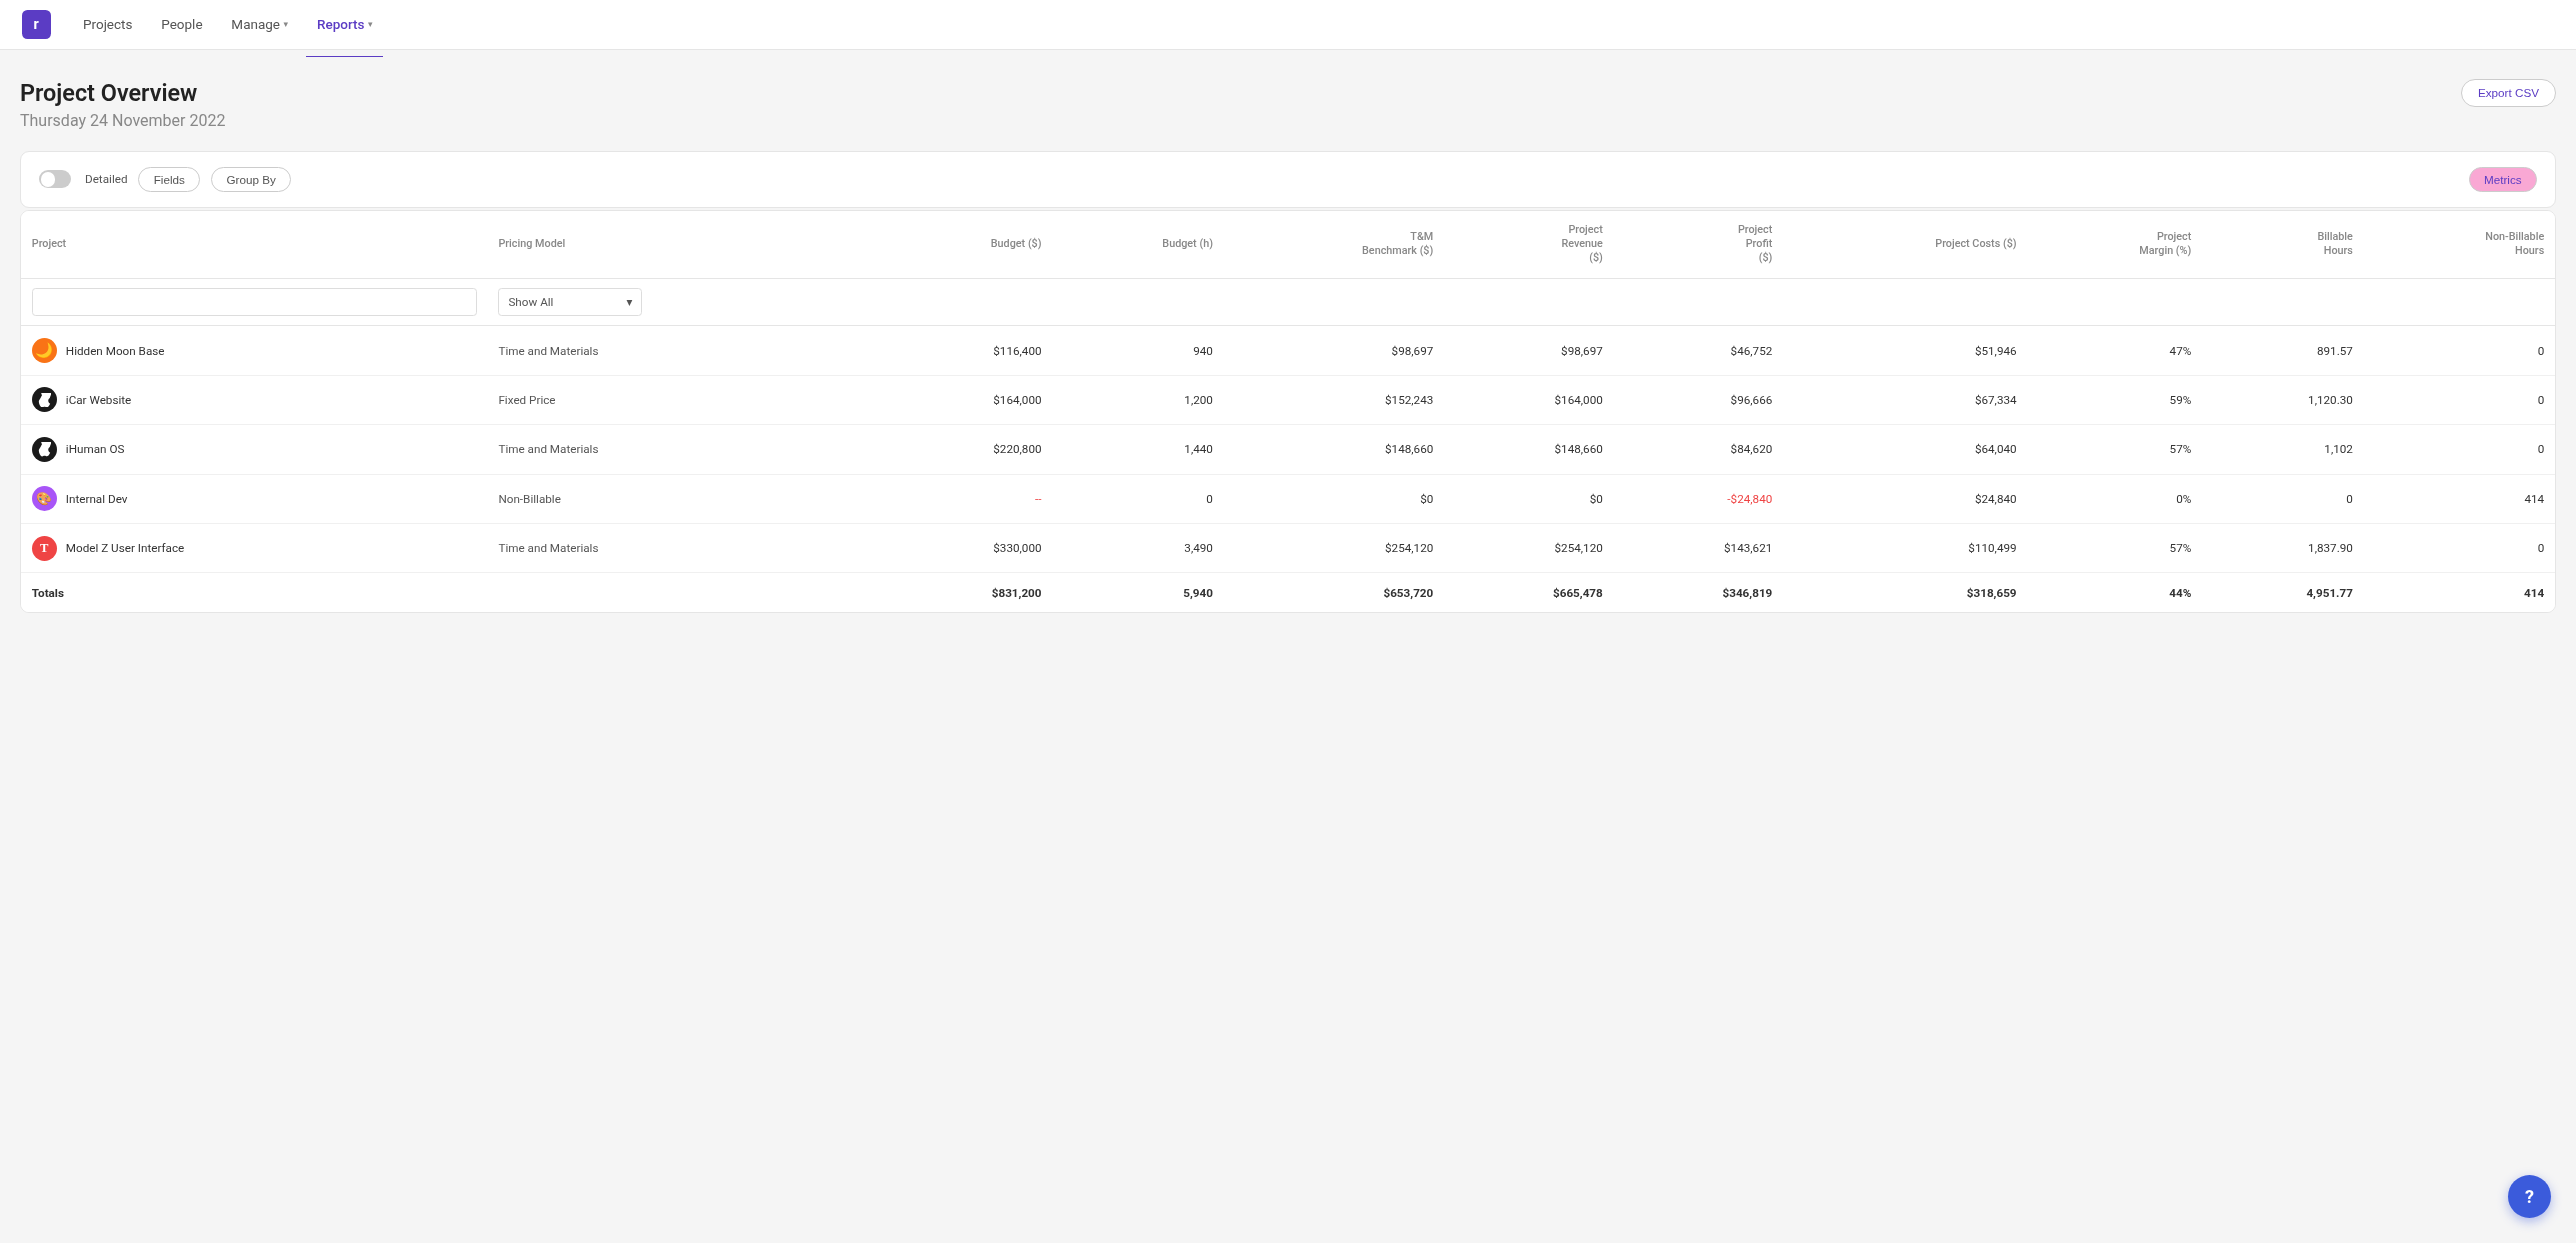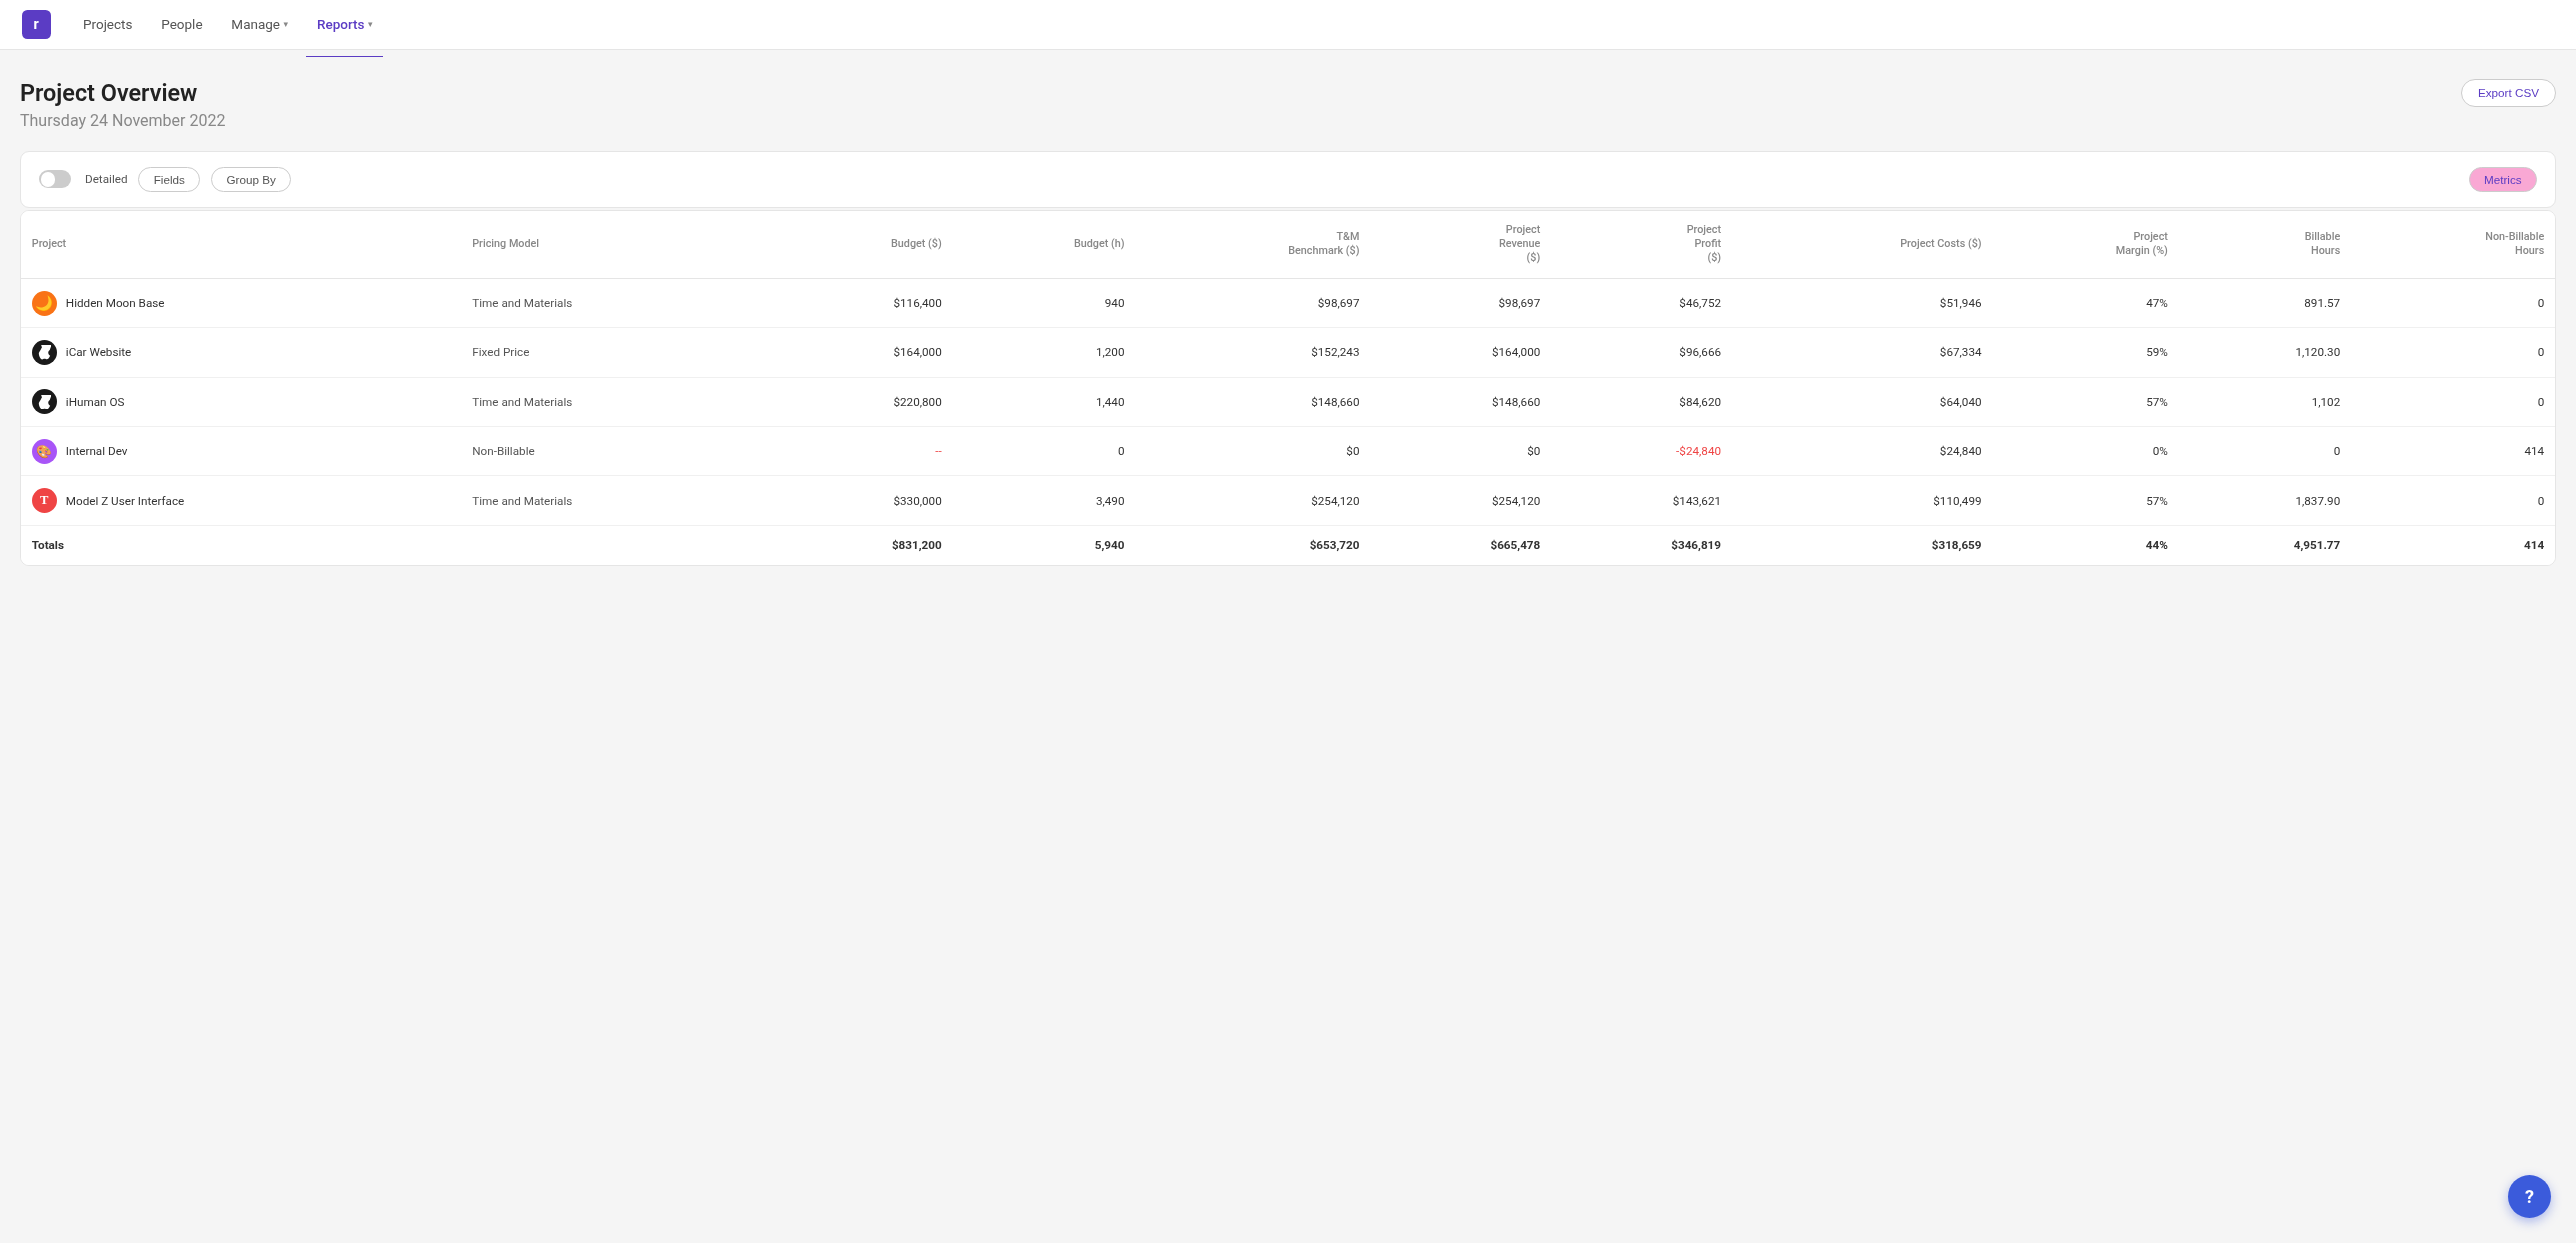--- a/index.html
+++ b/index.html
@@ -330,20 +330,40 @@
           <th>Project<br>Revenue<br>($)</th>
           <th>Project<br>Profit<br>($)</th>
           <th>Project Costs ($)</th>
           <th>Project<br>Margin (%)</th>
           <th>Billable<br>Hours</th>
           <th>Non-Billable<br>Hours</th>
         </tr>
       </thead>
       <tbody id="table-body">
 
+        <tr class="filter-row">
+          <td>
+            <input class="project-search-input" type="text" placeholder="" style="">
+          </td>
+          <td>
+            <div class="pricing-select">
+              <span>Show All</span>
+              <span>▾</span>
+            </div>
+          </td>
+          <td></td>
+          <td></td>
+          <td></td>
+          <td></td>
+          <td></td>
+          <td></td>
+          <td></td>
+          <td></td>
+          <td></td>
+        </tr>
       <tr>
             <td>
               <div class="project-cell">
                 <div class="project-icon icon-orange" style="font-size: 14.4px;">🌙</div>
                 <span>Hidden Moon Base</span>
               </div>
             </td>
             <td style="text-align: left;">Time and Materials</td>
             <td>$116,400</td>
             <td>940</td>

